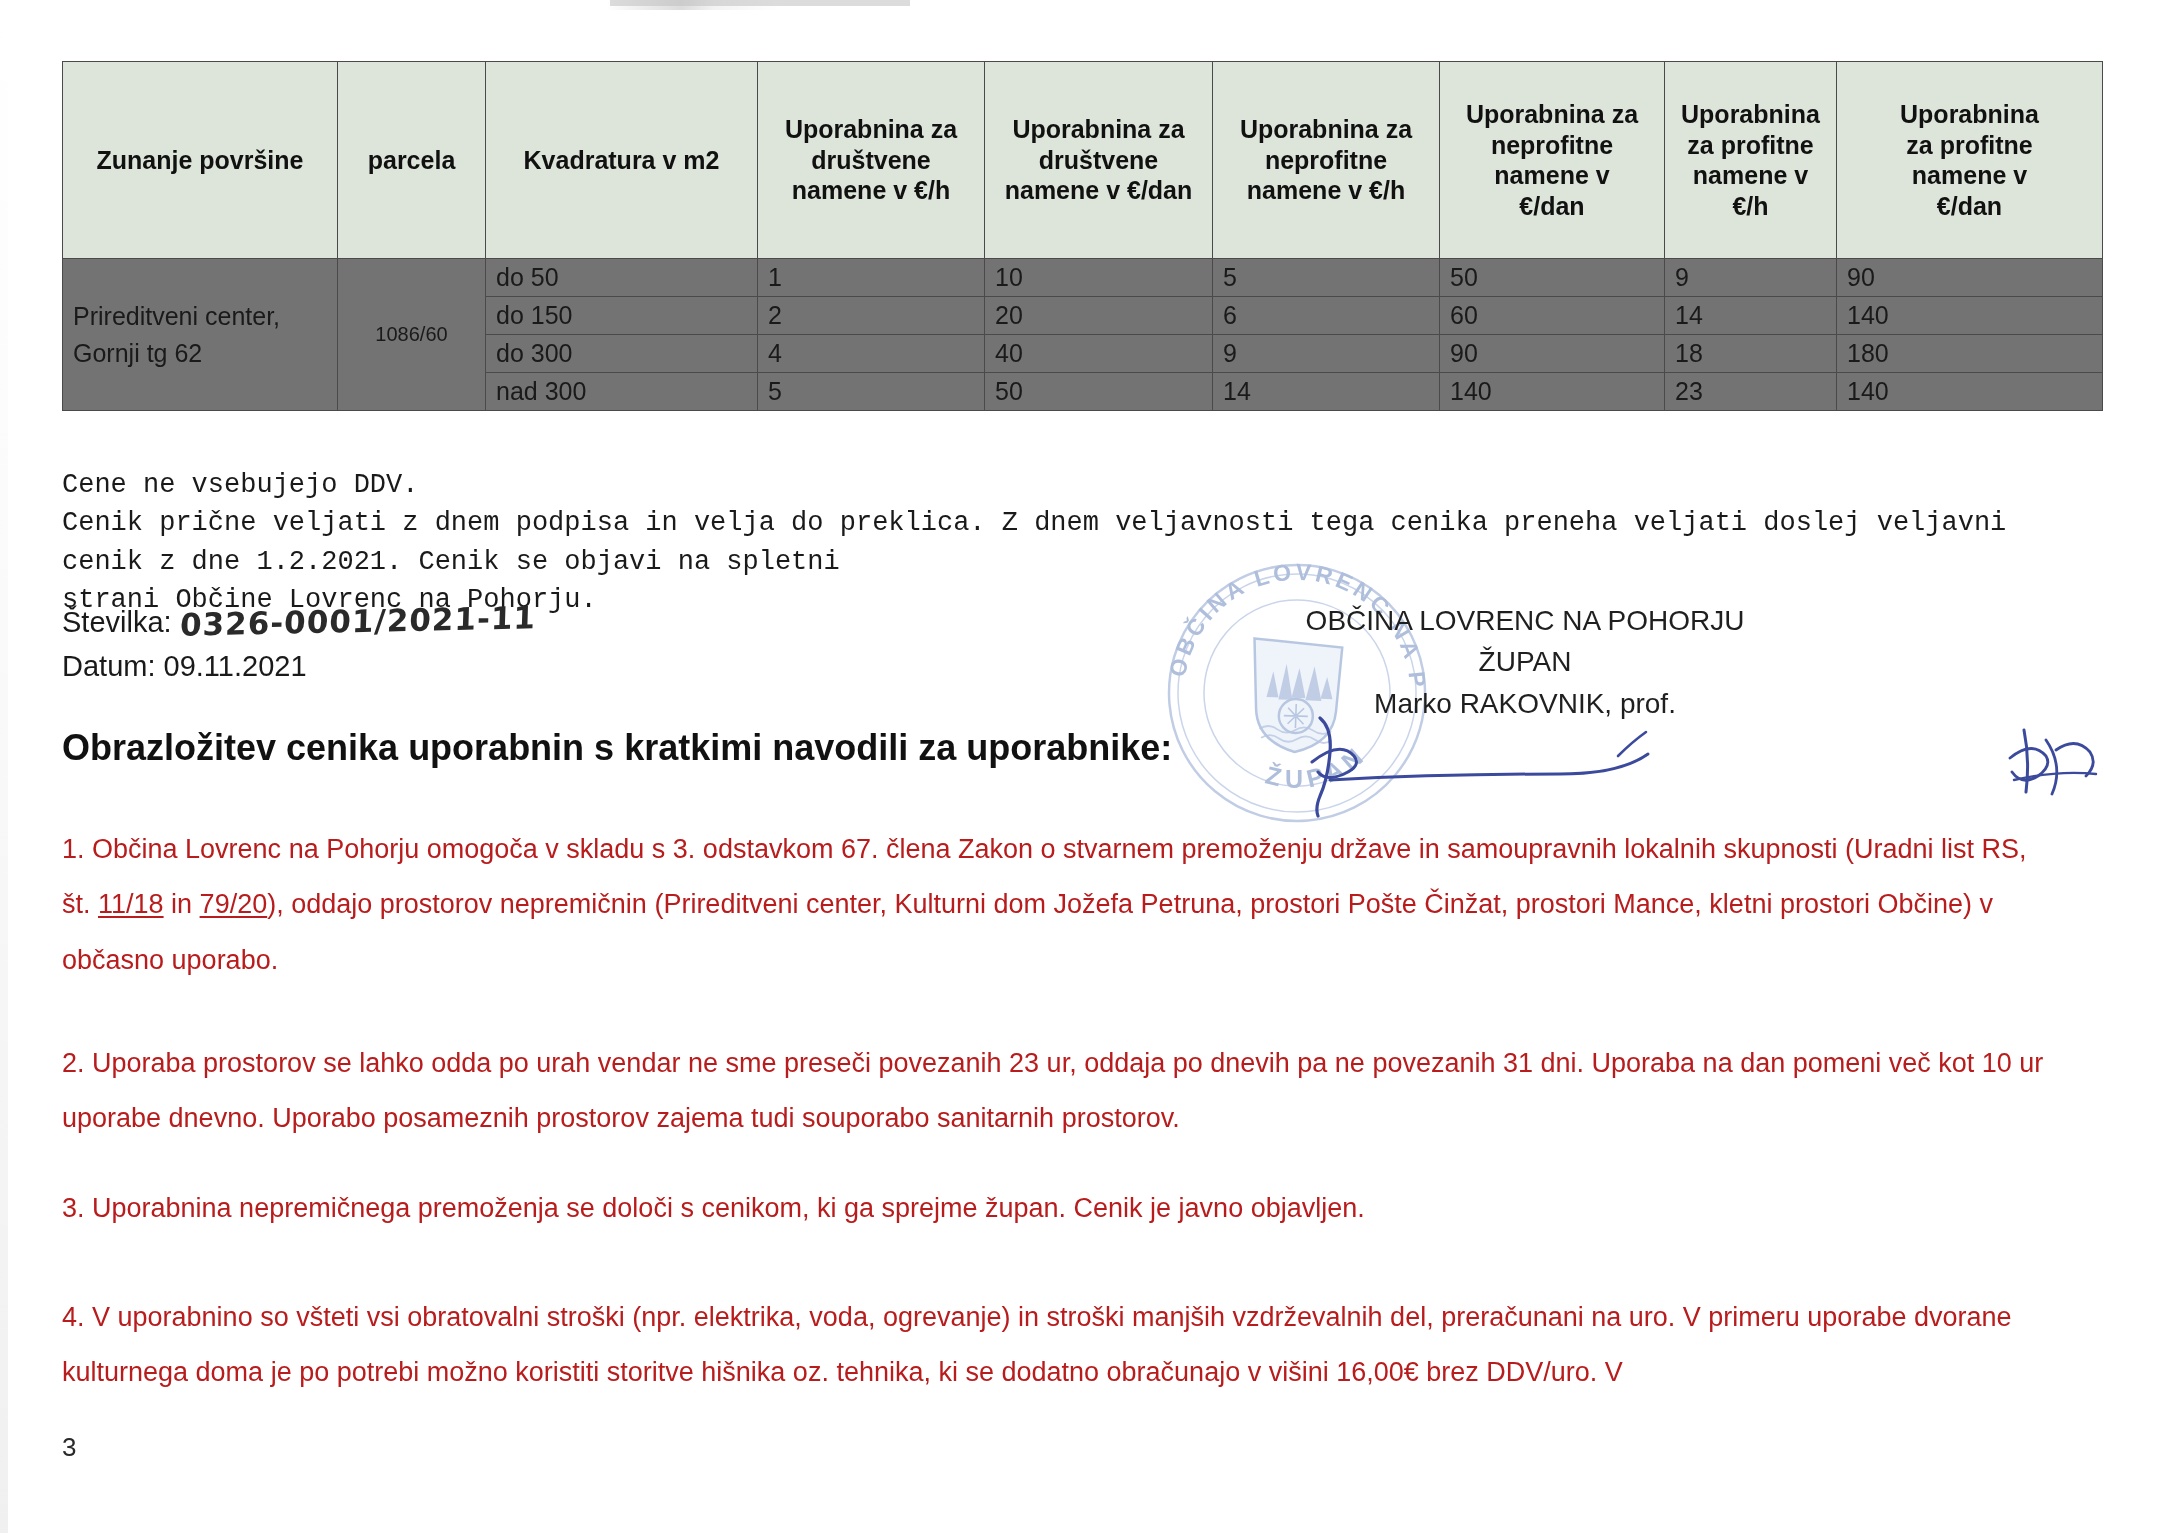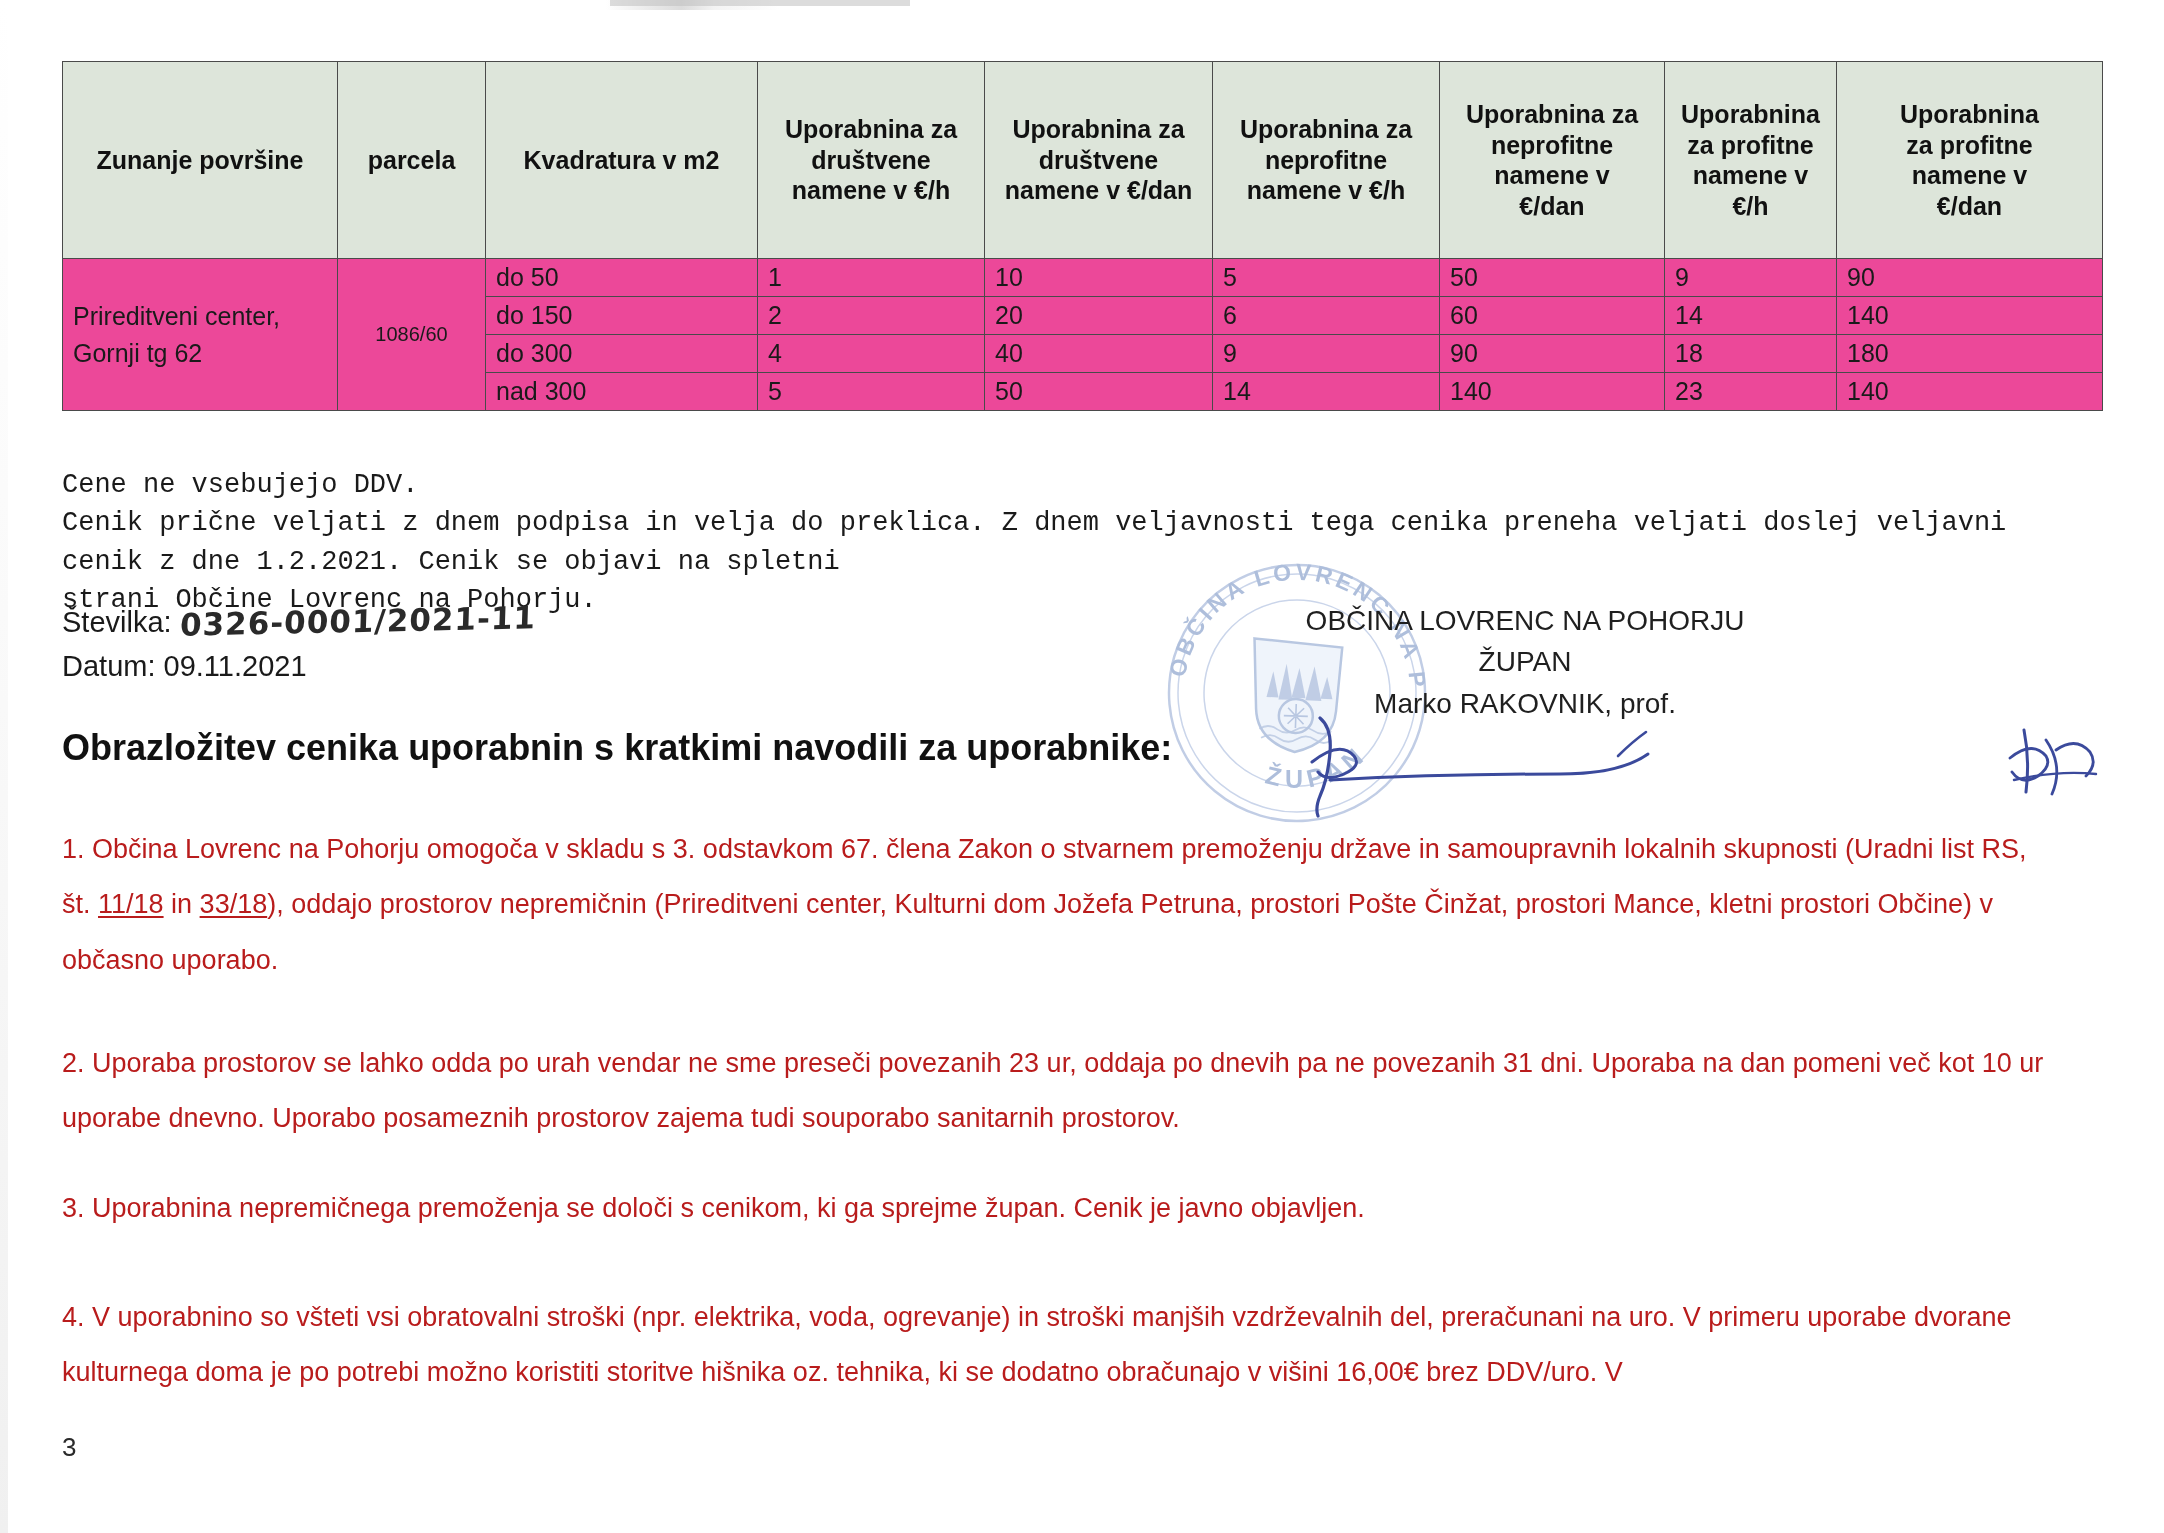--- a/index.html
+++ b/index.html
@@ -59,21 +59,21 @@
     background: #dde5da;
     font-weight: bold;
     font-size: 25px;
     line-height: 1.22;
     text-align: center;
     height: 188px;
     padding: 4px 6px;
     color: #111;
   }
   .price-table tbody td {
-    background: #ec4899;
+    background: #737373;
     font-size: 25px;
     height: 31px;
     padding: 3px 10px;
     color: #1a1a1a;
   }
   .price-table tbody td.venue {
     font-size: 25px;
     line-height: 1.45;
     vertical-align: middle;
   }
@@ -369,21 +369,21 @@
   <path d="M 46 30 q 18 26 6 54" fill="none" stroke="#3b4a9c" stroke-width="2.8" stroke-linecap="round"></path>
   <path d="M 56 40 q 20 -14 34 2 q 8 12 -4 24" fill="none" stroke="#3b4a9c" stroke-width="2.8" stroke-linecap="round"></path>
   <path d="M 14 70 q 44 -10 82 -6" fill="none" stroke="#3b4a9c" stroke-width="2.4" stroke-linecap="round"></path>
 </svg>
 
 <div class="heading-bold">Obrazložitev cenika uporabnin s kratkimi navodili za uporabnike:</div>
 
 <div class="numlist" style="top: 822px;">
   <div>1. Občina Lovrenc na Pohorju omogoča v skladu s 3. odstavkom 67. člena Zakon o stvarnem premoženju države in samoupravnih lokalnih skupnosti (Uradni list RS,</div>
   <div>
-    <span>št. </span><u>11/18</u><span> in </span><u>33/18</u><span>), oddajo prostorov nepremičnin (Prireditveni center, Kulturni dom Jožefa Petruna, prostori Pošte Činžat, prostori Mance, kletni prostori Občine) v</span>
+    <span>št. </span><u>11/18</u><span> in </span><u>79/20</u><span>), oddajo prostorov nepremičnin (Prireditveni center, Kulturni dom Jožefa Petruna, prostori Pošte Činžat, prostori Mance, kletni prostori Občine) v</span>
   </div>
   <div>občasno uporabo.</div>
 </div>
 
 <div class="numlist" style="top: 1036px;">
   <div>2. Uporaba prostorov se lahko odda po urah vendar ne sme preseči povezanih 23 ur, oddaja po dnevih pa ne povezanih 31 dni. Uporaba na dan pomeni več kot 10 ur</div>
   <div>uporabe dnevno. Uporabo posameznih prostorov zajema tudi souporabo sanitarnih prostorov.</div>
 </div>
 
 <div class="numlist" style="top: 1181px;">

